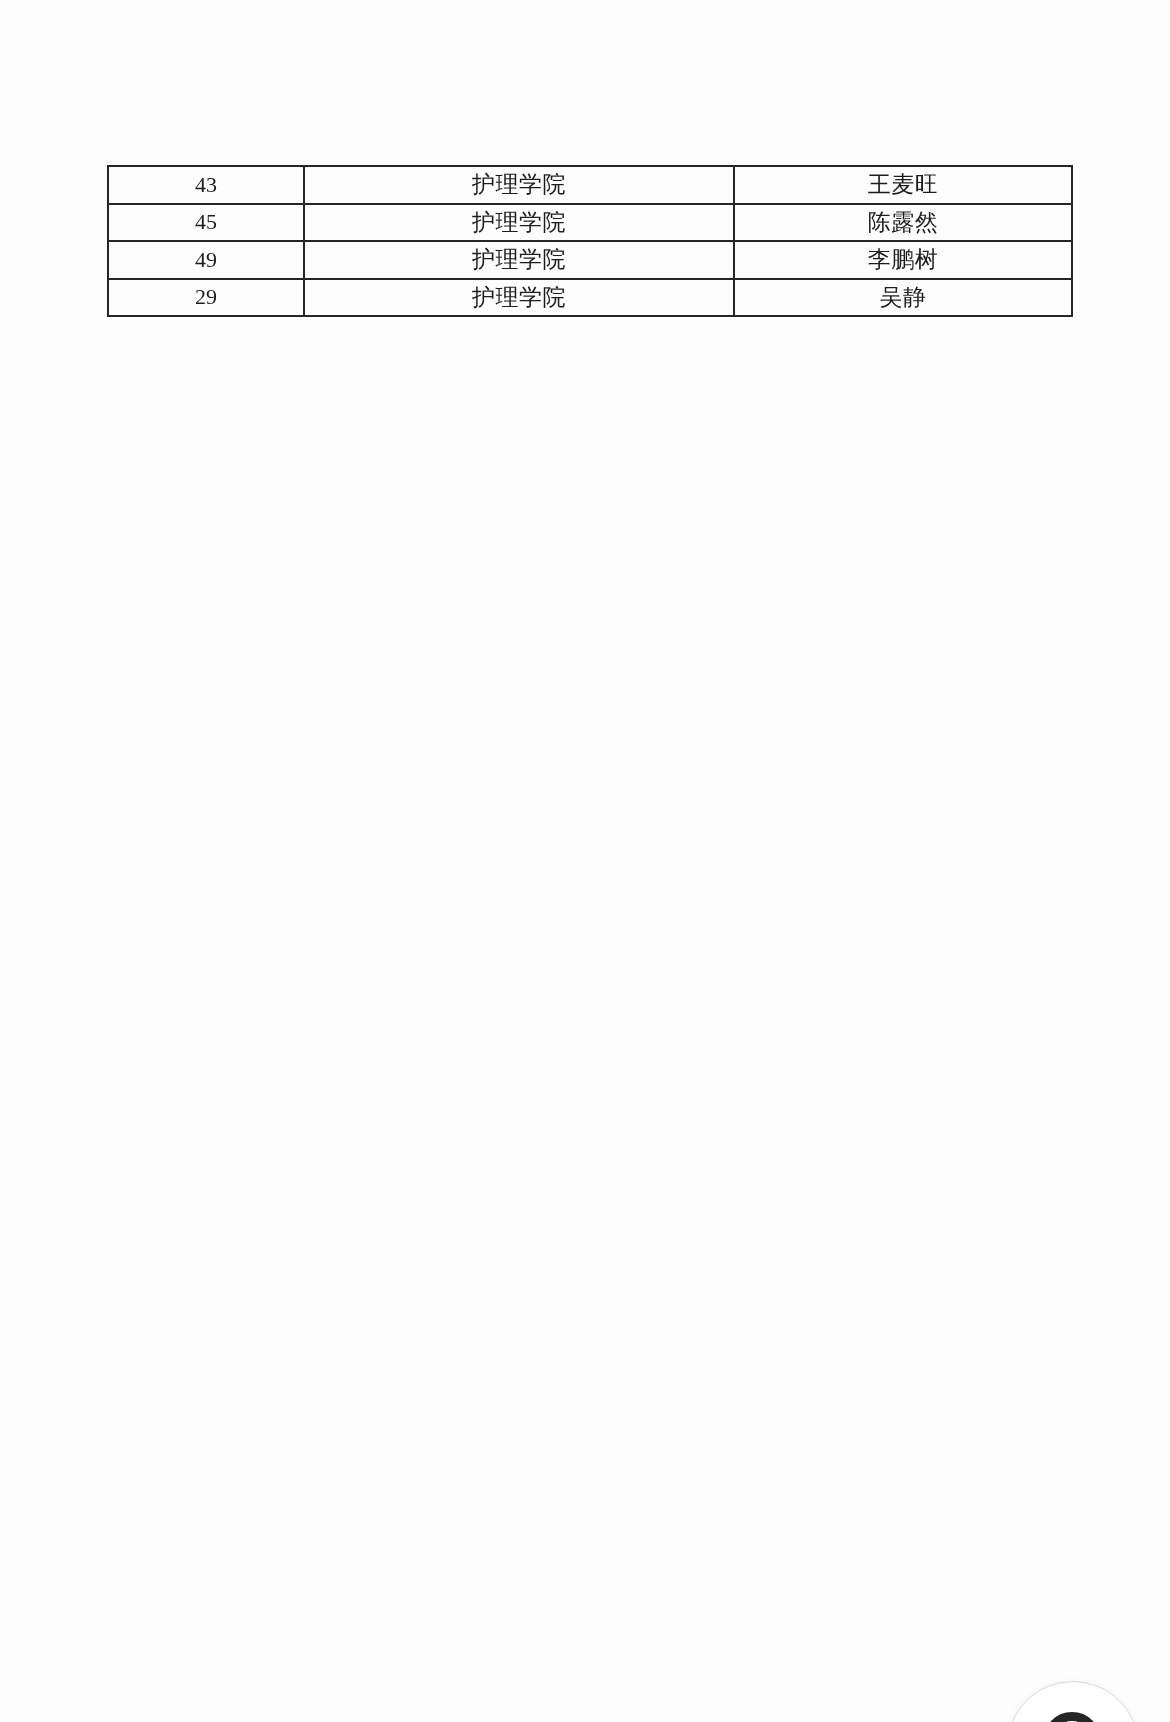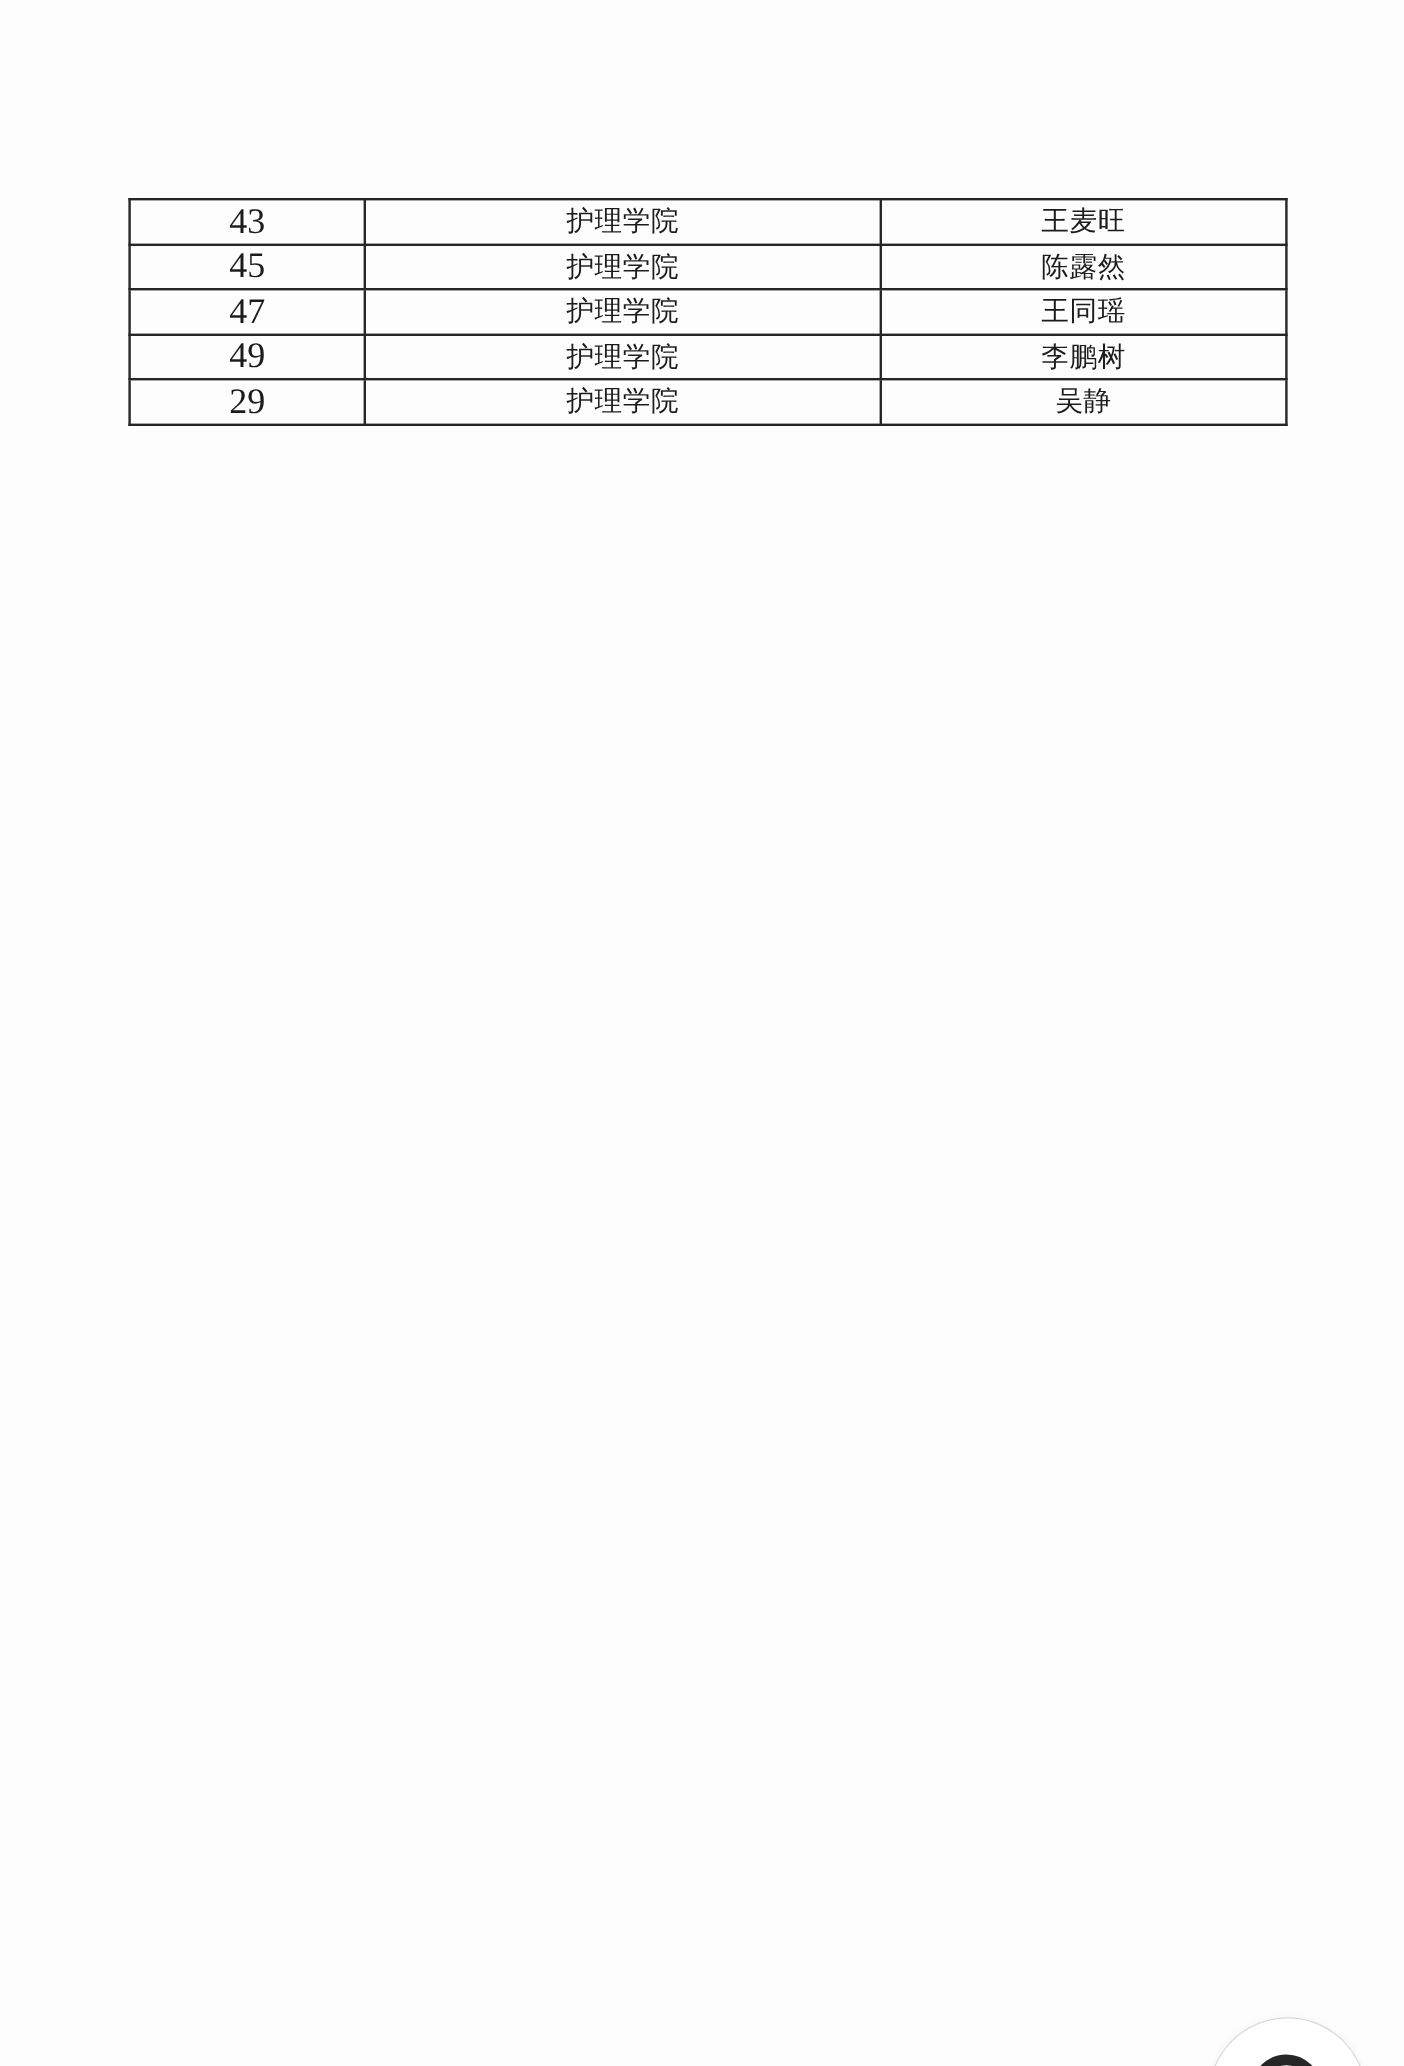--- a/index.html
+++ b/index.html
@@ -33,21 +33,21 @@
     text-align: center;
     vertical-align: middle;
     color: #1c1c1c;
     font-size: 23px;
     letter-spacing: 0.5px;
     padding: 0;
     overflow: hidden;
     white-space: nowrap;
   }
   table.roster td.cell-no {
-    font-size: 30px;
+    font-size: 22px;
     letter-spacing: 0;
     margin-left: 39px;
   }
   .float-ball {
     position: absolute;
     left: 1007px;
     top: 1681px;
     width: 130px;
     height: 130px;
     background: #ffffff;
@@ -84,25 +84,20 @@
           <td class="cell-no">43</td>
           <td class="cell-college">护理学院</td>
           <td class="cell-name">王麦旺</td>
         </tr>
         <tr>
           <td class="cell-no">45</td>
           <td class="cell-college">护理学院</td>
           <td class="cell-name">陈露然</td>
         </tr>
         <tr>
-          <td class="cell-no">47</td>
-          <td class="cell-college">护理学院</td>
-          <td class="cell-name">王同瑶</td>
-        </tr>
-        <tr>
           <td class="cell-no">49</td>
           <td class="cell-college">护理学院</td>
           <td class="cell-name">李鹏树</td>
         </tr>
         <tr>
           <td class="cell-no">29</td>
           <td class="cell-college">护理学院</td>
           <td class="cell-name">吴静</td>
         </tr>
       </tbody>

